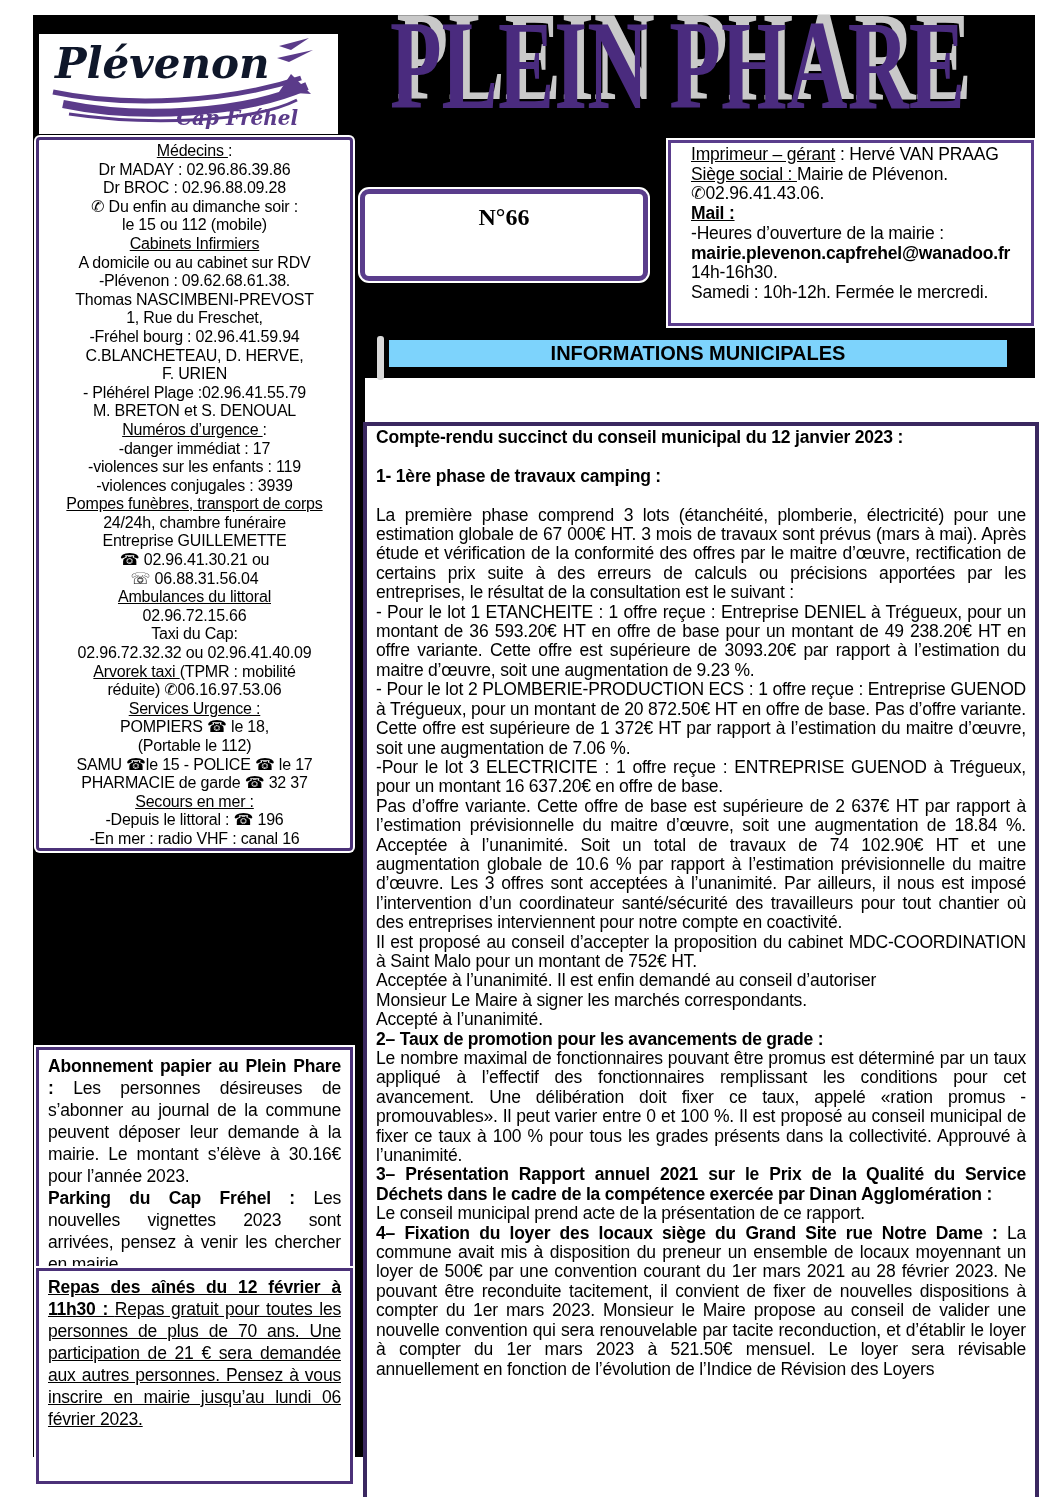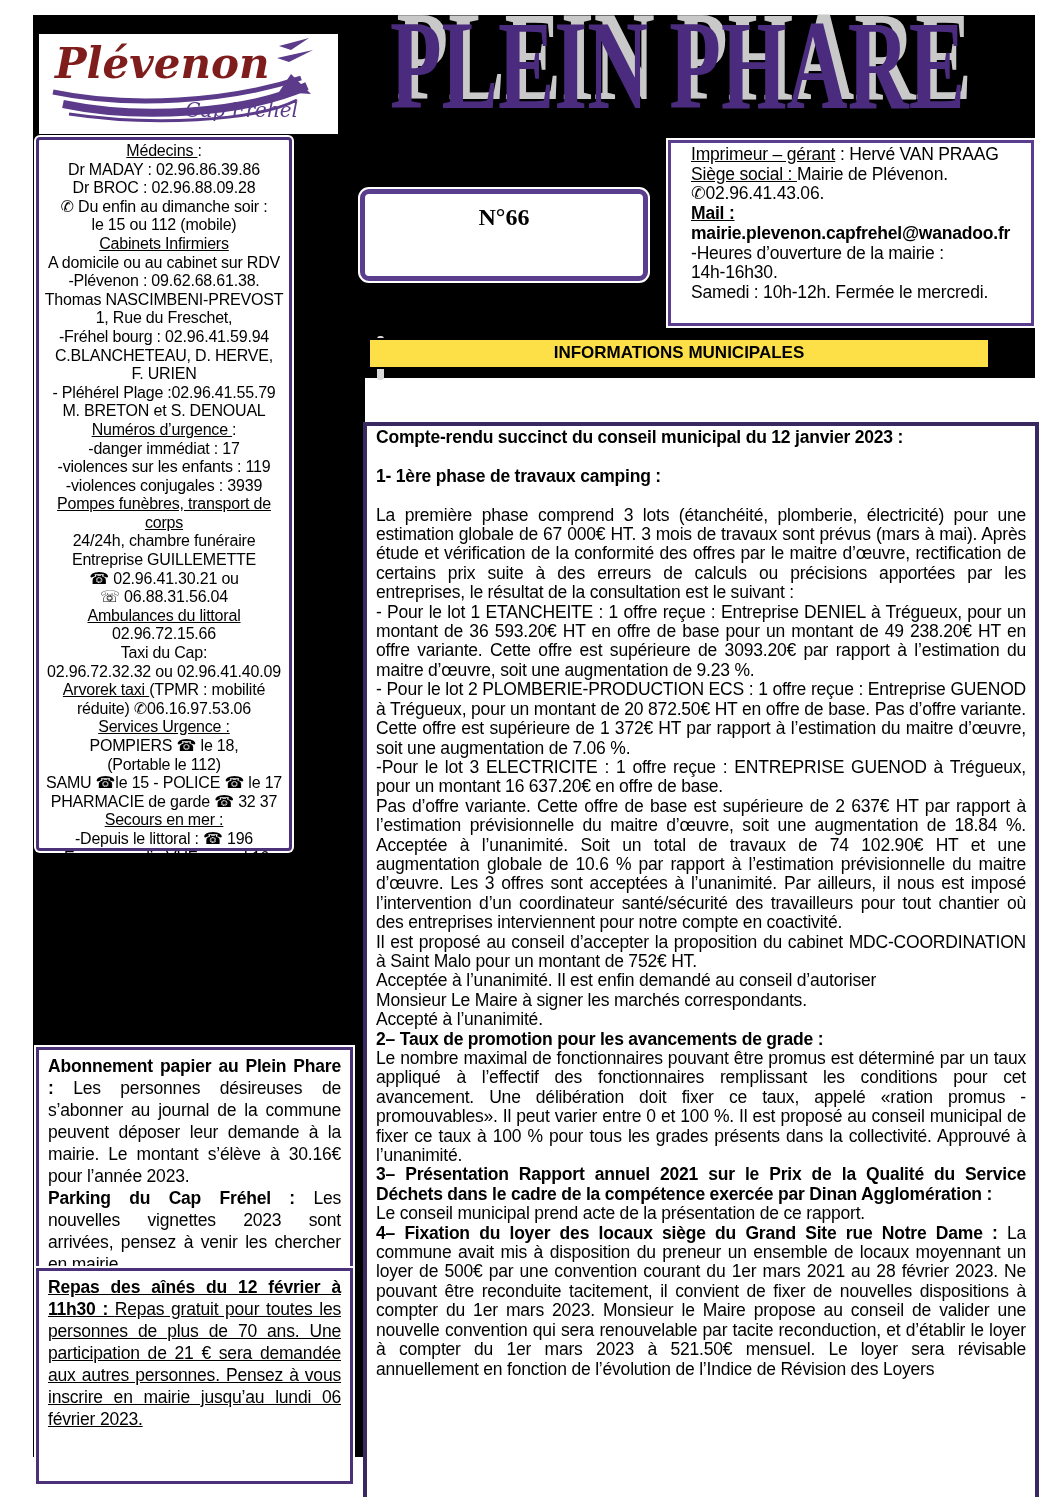--- a/index.html
+++ b/index.html
@@ -10,25 +10,25 @@
   }
   .blk{position:absolute;background:#000;}
   .header-black{left:33px;top:15px;width:1002px;height:363px;}
   .leftcol-black{left:33px;top:15px;width:332px;height:1442px;}
 
   
   .logo-box{position:absolute;left:39px;top:34px;width:299px;height:100px;background:#fff;}
   .logo-name{
     position:absolute;left:16px;top:6px;
     font-family:"DejaVu Serif","Liberation Serif",serif;font-style:italic;font-weight:bold;
-    font-size:42px;color:#7f1d1d;letter-spacing:0px;line-height:48px;
+    font-size:42px;color:#0f172a;letter-spacing:0px;line-height:48px;
   }
   .logo-sub{
-    position:absolute;right:40px;top:64px;
-    font-family:"DejaVu Serif","Liberation Serif",serif;font-style:italic;font-weight:normal;
+    position:absolute;right:40px;top:72px;
+    font-family:"DejaVu Serif","Liberation Serif",serif;font-style:italic;font-weight:bold;
     font-size:20px;color:#5b3b8a;
   }
   .logo-svg{position:absolute;left:0;top:0;width:299px;height:100px;}
 
   
   .masthead{
     position:absolute;left:390px;top:2px;margin:0;
     font-family:"Liberation Serif","DejaVu Serif",serif;font-weight:bold;
     font-size:128px;line-height:126px;color:#4a2b7e;white-space:nowrap;
     transform:scale(0.66,1);transform-origin:0 0;
@@ -48,28 +48,28 @@
   .imprimeur-box{
     position:absolute;left:668px;top:140px;width:366px;height:186px;
     background:#fff;border:3px solid #5a3d8c;box-shadow:0 0 0 2px #fff;
     box-sizing:border-box;padding:2px 20px;
     font-size:17.5px;line-height:19.7px;letter-spacing:-0.2px;
   }
 
   
   .banner-tab{position:absolute;left:377px;top:336px;width:7px;height:44px;background:#d9d9d9;border-radius:3px;}
   .banner{
-    position:absolute;left:368px;top:338px;width:622px;height:31px;
-    background:#fde047;border:2px solid #000;box-sizing:border-box;
-    text-align:center;font-weight:bold;font-size:17px;line-height:26px;color:#000;
+    position:absolute;left:387px;top:338px;width:622px;height:31px;
+    background:#7dd3fc;border:2px solid #000;box-sizing:border-box;
+    text-align:center;font-weight:bold;font-size:20px;line-height:26px;color:#000;
   }
 
   
   .sidebar-box{
-    position:absolute;left:36px;top:137px;width:256px;height:714px;
+    position:absolute;left:36px;top:137px;width:317px;height:714px;
     background:#fff;border:3px solid #4b3178;border-radius:4px;box-shadow:0 0 0 2px #fff;
     box-sizing:border-box;padding-top:2px;
     font-size:16px;line-height:18.6px;letter-spacing:-0.2px;text-align:center;
   }
 
   
   .main-box{
     position:absolute;left:363px;top:378px;width:676px;height:1079px;
     background:#fff;border:4px solid #3a2860;box-sizing:border-box;
     padding:2px 9px 0 9px;overflow:hidden;
@@ -117,22 +117,22 @@
 
   <div class="issue-box">
     <div>N°66</div>
   </div>
 
   <div class="imprimeur-box">
       <div class="para"><span class="u">Imprimeur – gérant</span><span> : Hervé VAN PRAAG</span></div>
       <div class="para"><span class="u">Siège social : </span><span>Mairie de Plévenon.</span></div>
       <div class="para"><span>✆02.96.41.43.06.</span></div>
       <div class="para"><span class="b u">Mail :</span></div>
+      <div class="para"><span>-Heures d’ouverture de la mairie :</span></div>
       <div class="para"><span class="b">mairie.plevenon.capfrehel@wanadoo.fr</span></div>
-      <div class="para"><span>-Heures d’ouverture de la mairie :</span></div>
       <div class="para"><span>14h-16h30.</span></div>
       <div class="para"><span>Samedi : 10h-12h. Fermée le mercredi.</span></div>
     </div>
 
   <div class="banner-tab"></div>
   <div class="banner">INFORMATIONS MUNICIPALES</div>
 
   <div class="sidebar-box">
       <div class="para"><span class="u">Médecins </span><span>:</span></div>
       <div class="para"><span>Dr MADAY : 02.96.86.39.86</span></div>

